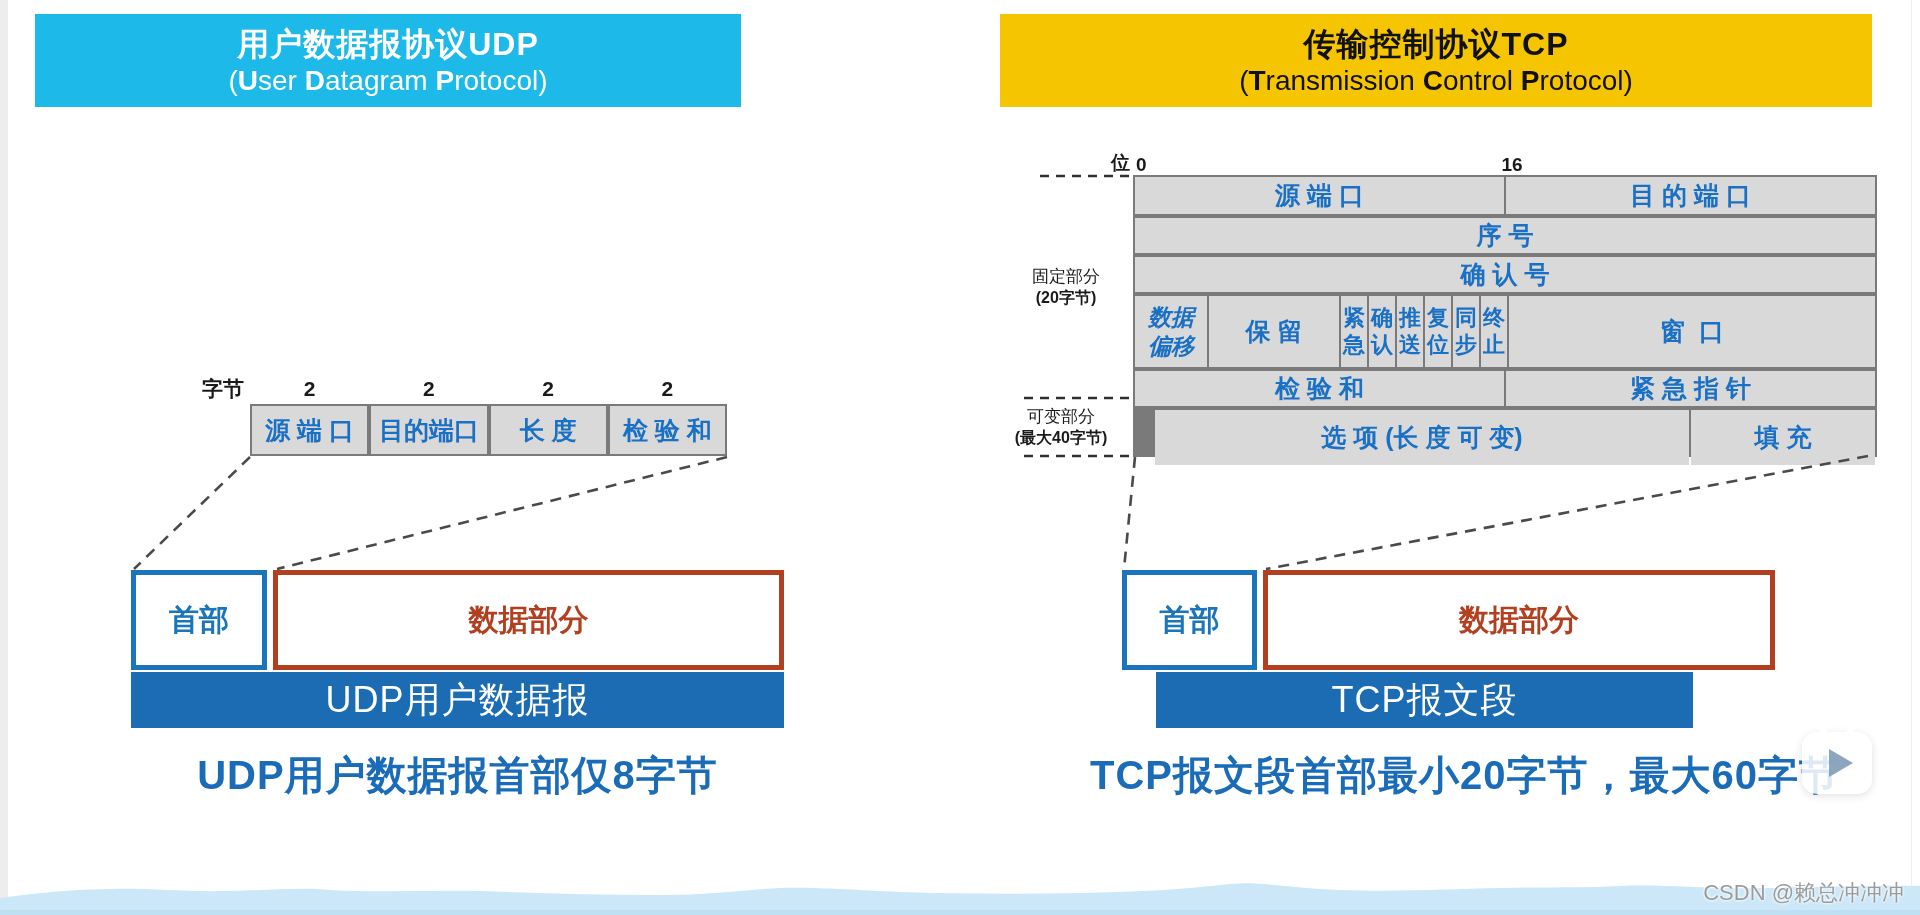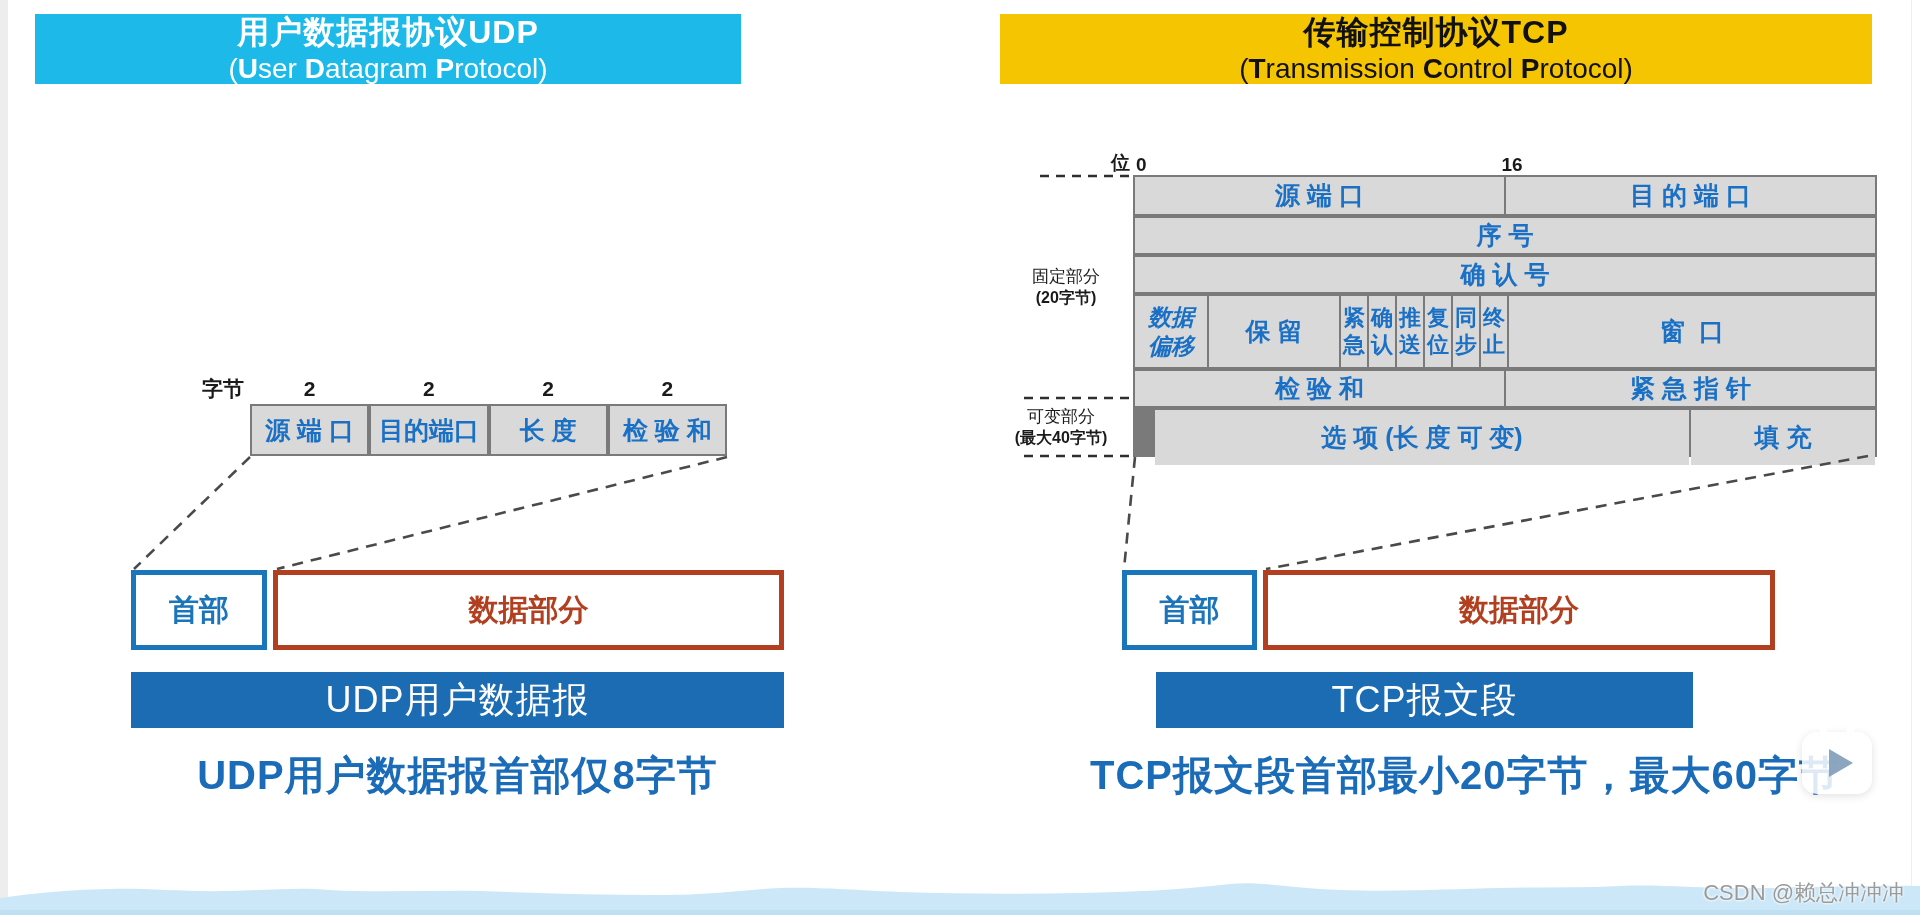--- a/index.html
+++ b/index.html
@@ -8,21 +8,21 @@
     --caption-blue:#1b6cb8; --wave-blue:#cce8f8;
   }
   *{margin:0;padding:0;box-sizing:border-box;}
   html,body{background:#fff;}
   body{font-family:"Liberation Sans","DejaVu Sans",sans-serif;}
   .canvas{position:relative;width:1920px;height:915px;background:#ffffff;overflow:hidden;}
   .edge-strip-left{position:absolute;left:0;top:0;width:8px;height:915px;background:#ededed;}
   .edge-line-right{position:absolute;left:1911px;top:0;width:1px;height:915px;background:#eeeeee;}
 
   
-  .banner{position:absolute;top:14px;height:70px;display:flex;flex-direction:column;justify-content:center;align-items:center;text-align:center;}
+  .banner{position:absolute;top:14px;height:93px;display:flex;flex-direction:column;justify-content:center;align-items:center;text-align:center;}
   .banner-udp{left:35px;width:706px;background:var(--cyan,#1db9e8);color:#ffffff;}
   .banner-tcp{left:1000px;width:872px;background:var(--yellow,#f6c502);color:#111111;}
   .banner-title{font-size:32px;font-weight:800;letter-spacing:1px;line-height:1.25;}
   .banner-subtitle{font-size:28px;font-weight:400;line-height:1.2;}
   .banner-subtitle b{font-weight:800;}
 
   
   .ptable{position:absolute;background:var(--grid-line,#7a7a7a);display:grid;gap:4px;padding:2px;}
   .cell{background:var(--cell-bg,#d9d9d9);display:flex;align-items:center;justify-content:center;
         color:var(--cell-text,#1a70c5);font-weight:700;white-space:pre;}
@@ -54,21 +54,21 @@
   .side-label{position:absolute;text-align:center;color:#1a1a1a;line-height:21px;}
   .side-label .l1{font-size:17px;}
   .side-label .l2{font-size:16px;font-weight:bold;}
   .side-label-fixed{left:1002px;top:266px;width:128px;}
   .side-label-var{left:992px;top:406px;width:138px;}
 
   
   .overlay{position:absolute;left:0;top:0;width:1920px;height:915px;pointer-events:none;}
 
   
-  .seg-box{position:absolute;top:570px;height:80px;background:#ffffff;display:flex;align-items:center;justify-content:center;font-weight:800;font-size:30px;}
+  .seg-box{position:absolute;top:570px;height:100px;background:#ffffff;display:flex;align-items:center;justify-content:center;font-weight:800;font-size:30px;}
   .seg-header{border:5px solid var(--box-blue,#1b75bb);color:var(--box-blue,#1b75bb);}
   .seg-data{border:5px solid var(--box-red,#b24020);color:var(--box-red,#b24020);}
   .seg-bar{position:absolute;top:672px;height:56px;background:var(--bar-blue,#1c6cb4);color:#ffffff;display:flex;align-items:center;justify-content:center;font-weight:400;font-size:36px;letter-spacing:1px;}
   .udp-hd{left:131px;width:136px;}
   .udp-data{left:273px;width:511px;}
   .udp-bar{left:131px;width:653px;}
   .tcp-hd{left:1122px;width:135px;}
   .tcp-data{left:1263px;width:512px;}
   .tcp-bar{left:1156px;width:537px;}
 

